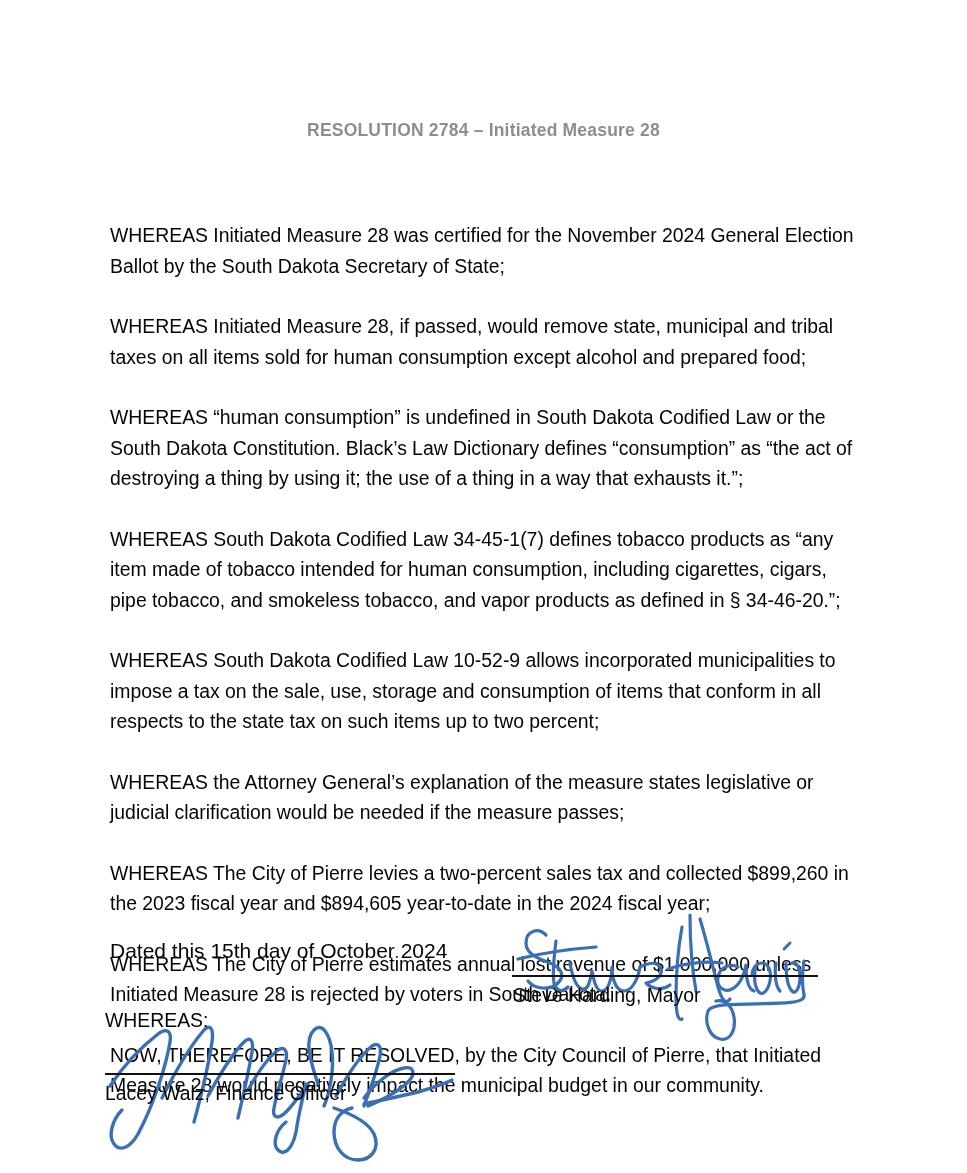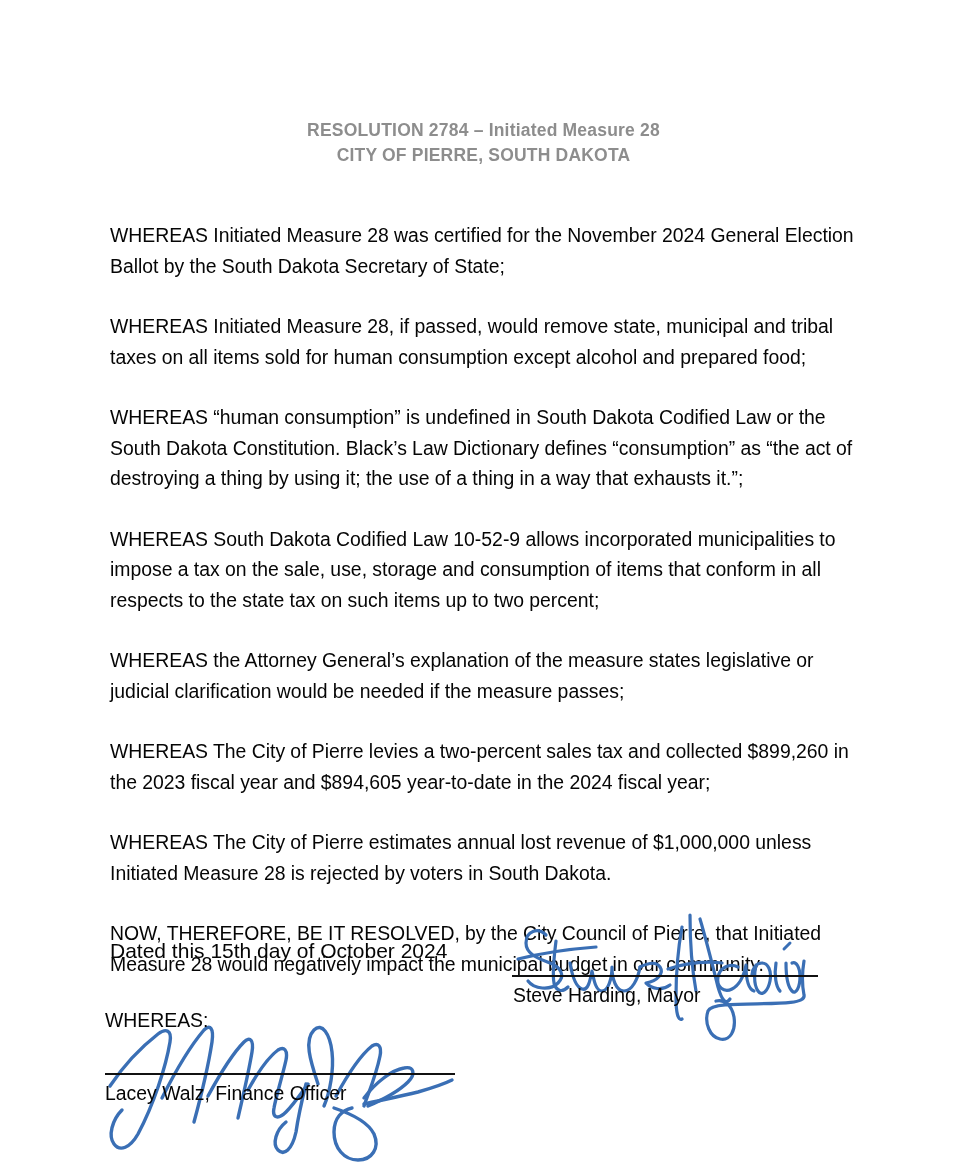--- a/index.html
+++ b/index.html
@@ -113,27 +113,27 @@
   .ink-mayor  { left: 500px; top: 905px; }
   .ink-attest { left: 96px; top: 1000px; }
 </style>
 </head>
 <body>
 
 <div class="page">
 
   <div class="doc-header">
     <span class="hline">RESOLUTION 2784 – Initiated Measure 28</span>
-    <span class="hline">CITY OF PIERRE, SOUTH DAKOTA</span>
   </div>
 
   <div class="body-block">
     <p class="para">WHEREAS Initiated Measure 28 was certified for the November 2024 General Election Ballot by the South Dakota Secretary of State;</p>
     <p class="para">WHEREAS Initiated Measure 28, if passed, would remove state, municipal and tribal taxes on all items sold for human consumption except alcohol and prepared food;</p>
     <p class="para">WHEREAS “human consumption” is undefined in South Dakota Codified Law or the South Dakota Constitution. Black’s Law Dictionary defines “consumption” as “the act of destroying a thing by using it; the use of a thing in a way that exhausts it.”;</p>
+    <p class="para">WHEREAS South Dakota Codified Law 34-45-1(7) defines tobacco products as “any item made of tobacco intended for human consumption, including cigarettes, cigars, pipe tobacco, and smokeless tobacco, and vapor products as defined in § 34-46-20.”;</p>
     <p class="para">WHEREAS South Dakota Codified Law 10-52-9 allows incorporated municipalities to impose a tax on the sale, use, storage and consumption of items that conform in all respects to the state tax on such items up to two percent;</p>
     <p class="para">WHEREAS the Attorney General’s explanation of the measure states legislative or judicial clarification would be needed if the measure passes;</p>
     <p class="para">WHEREAS The City of Pierre levies a two-percent sales tax and collected $899,260 in the 2023 fiscal year and $894,605 year-to-date in the 2024 fiscal year;</p>
     <p class="para">WHEREAS The City of Pierre estimates annual lost revenue of $1,000,000 unless Initiated Measure 28 is rejected by voters in South Dakota.</p>
     <p class="para">NOW, THEREFORE, BE IT RESOLVED, by the City Council of Pierre, that Initiated Measure 28 would negatively impact the municipal budget in our community.</p>
   </div>
 
   <div class="dated">Dated this 15th day of October 2024</div>
 
   <div class="ink ink-mayor">

